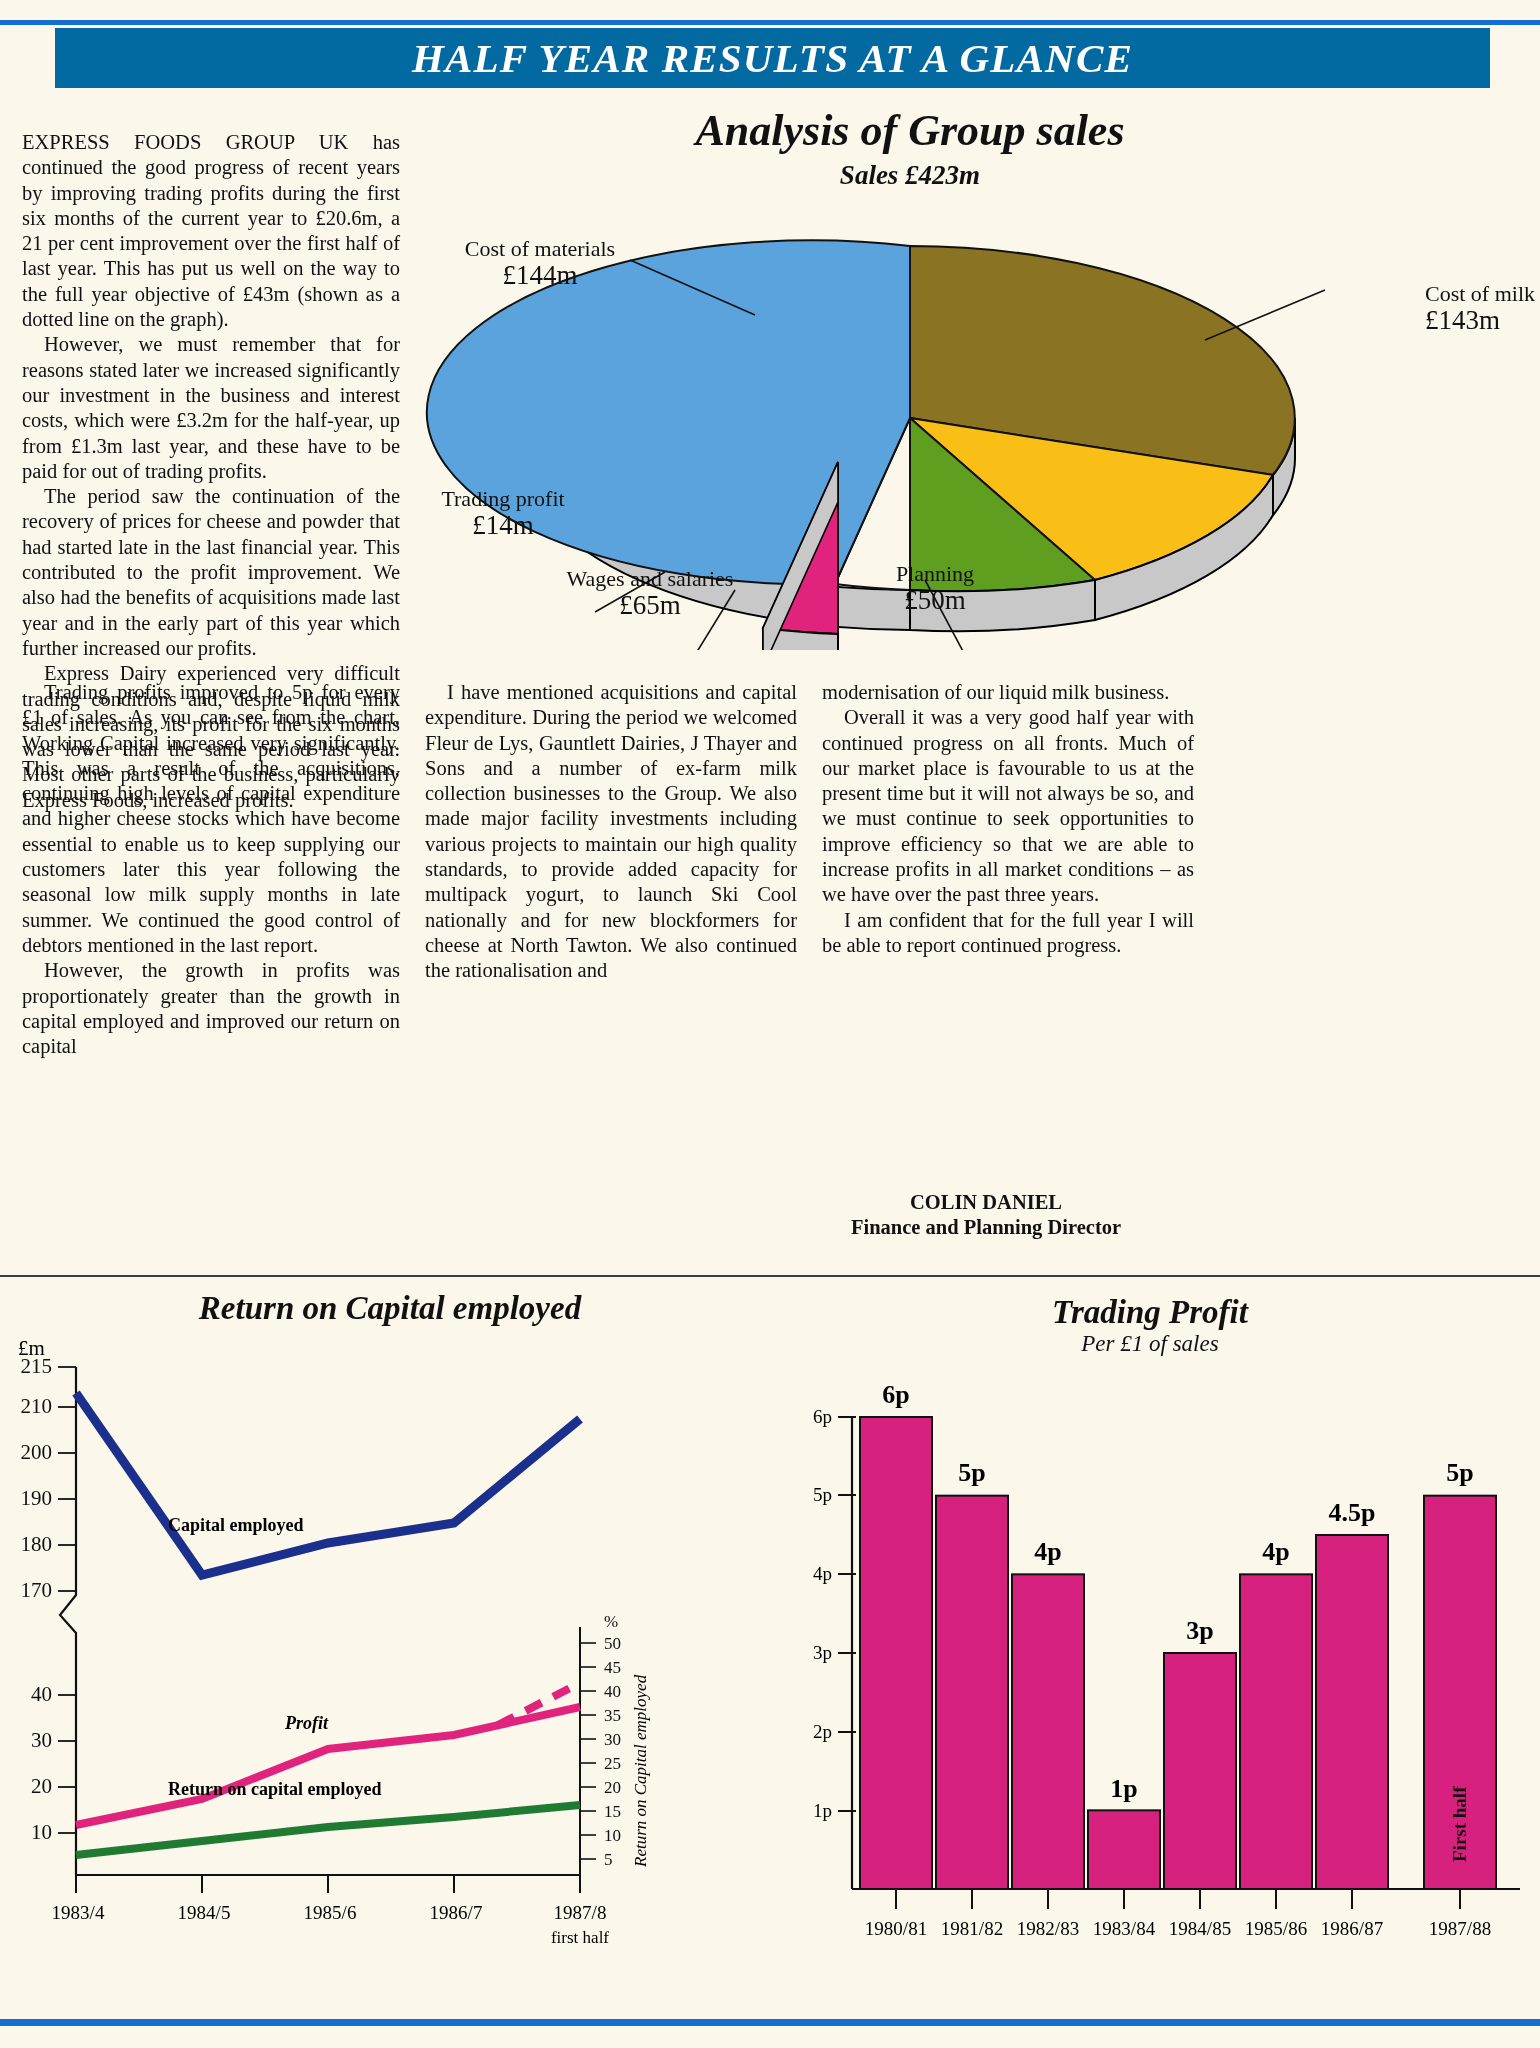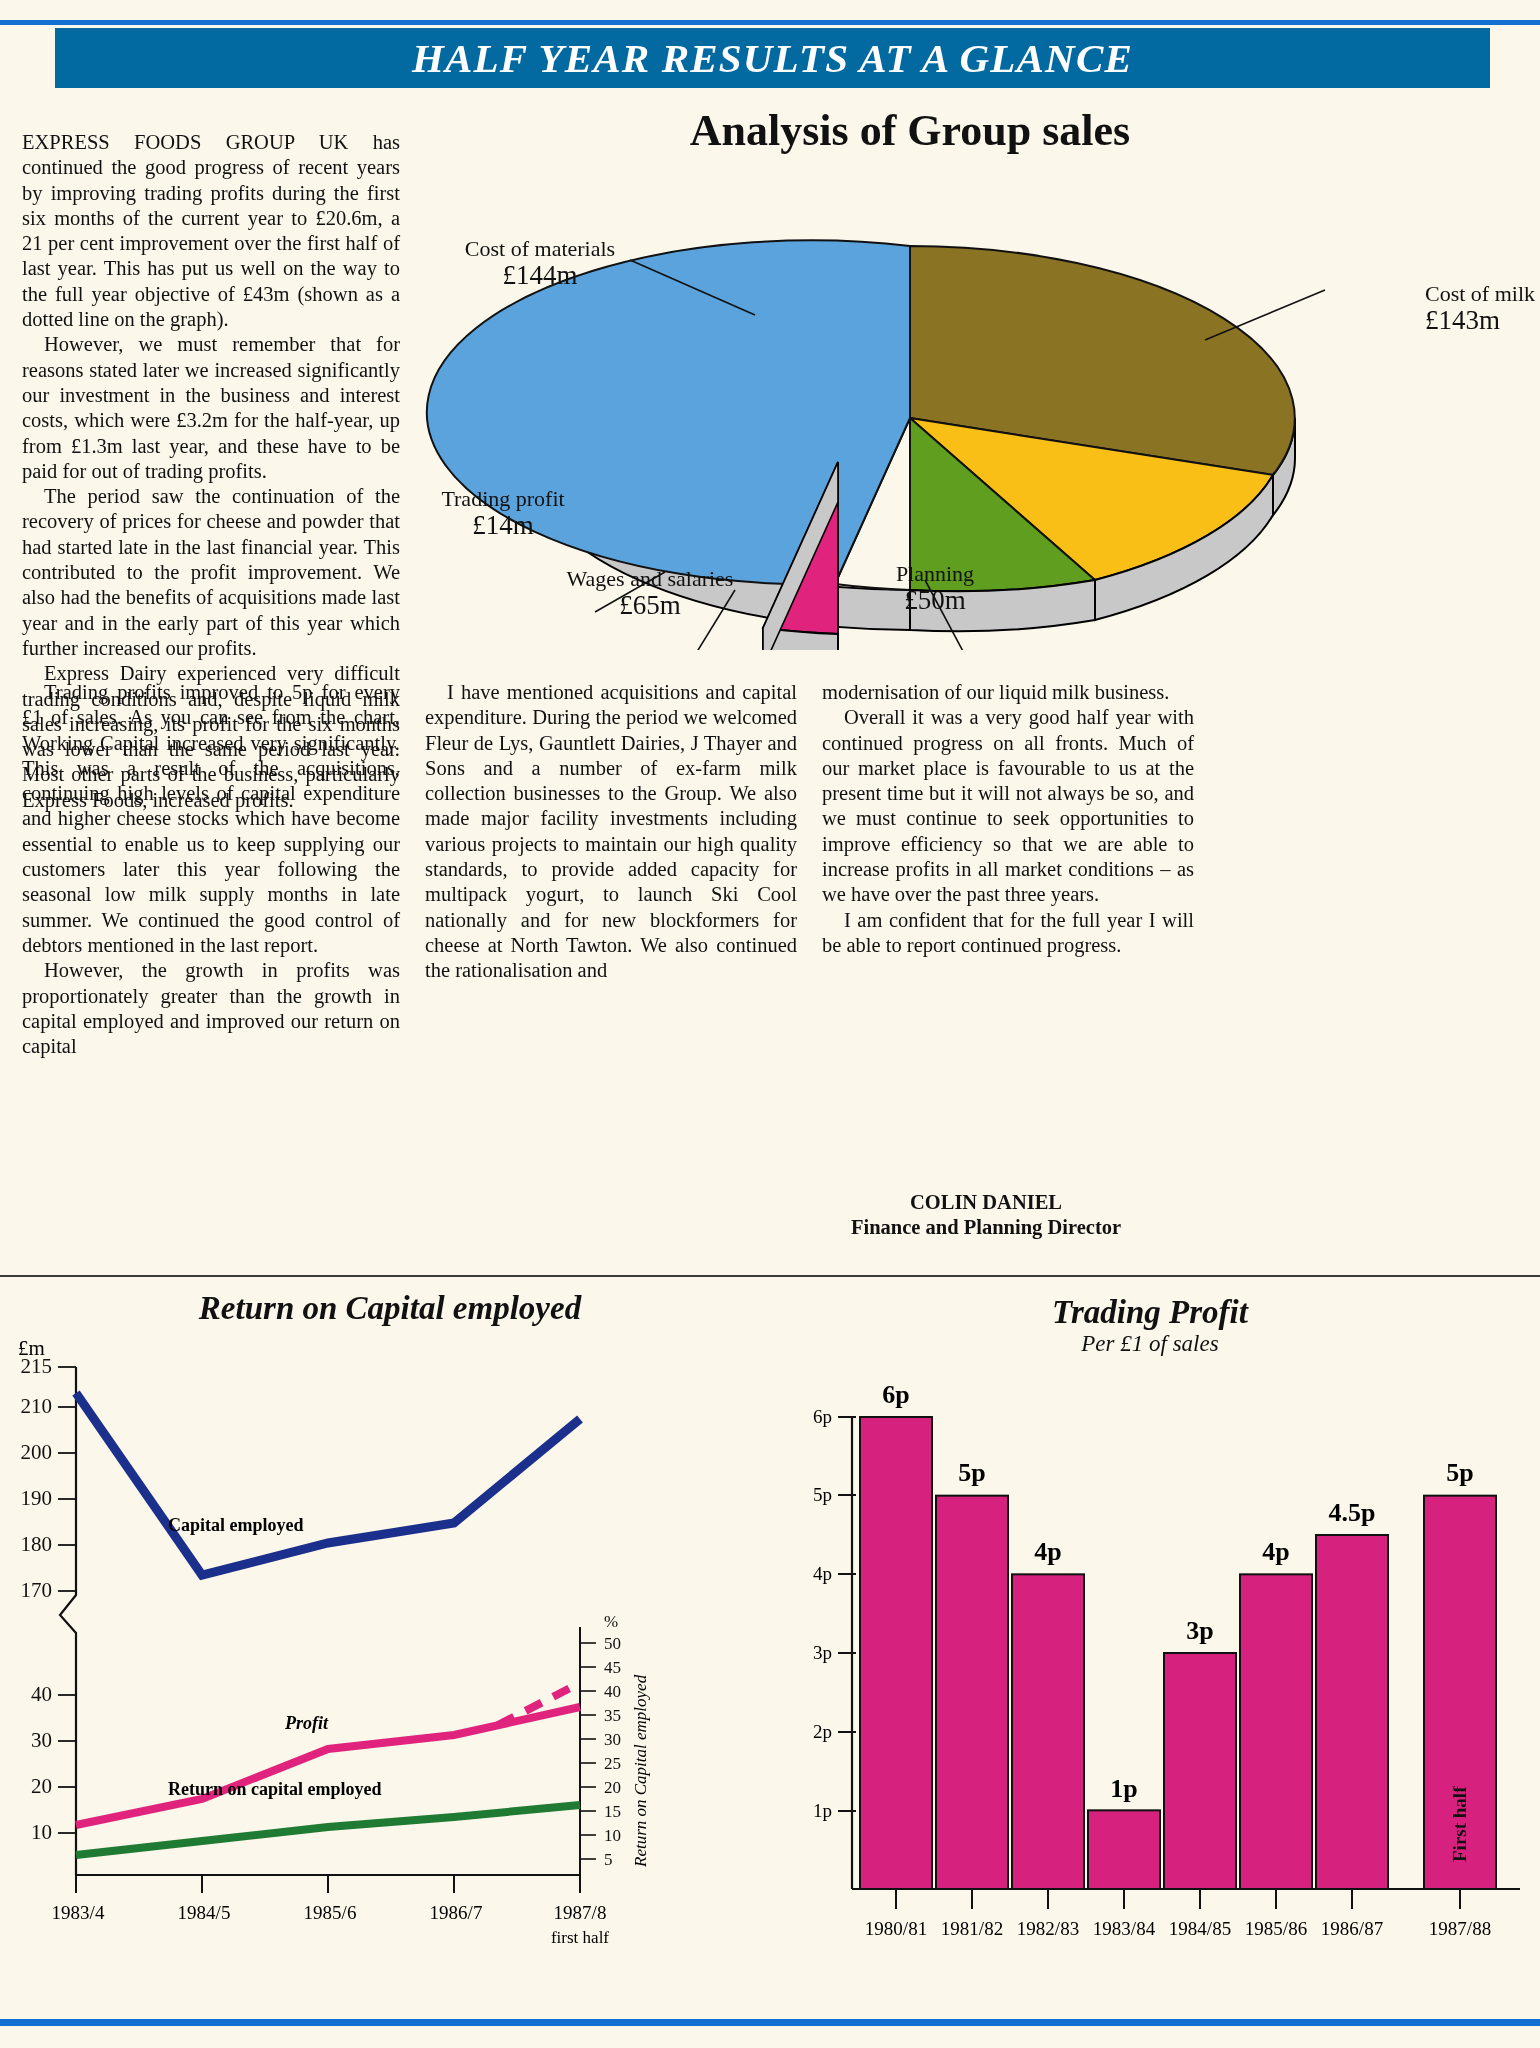--- a/index.html
+++ b/index.html
@@ -34,21 +34,21 @@
     font-size:20.5px;line-height:25.3px;text-align:justify;
     font-family:"Liberation Serif", serif;
   }
   .col-intro p{margin:0;text-indent:22px;}
   .col-intro p.first{text-indent:0;}
 
   
   .pie-area{position:absolute;left:405px;top:95px;width:1110px;height:560px;}
   .pie-title{
     position:absolute;left:0;top:10px;width:1010px;text-align:center;
-    font-size:44px;font-weight:bold;
+    font-size:44px;font-weight:bold;font-style:italic;
     font-family:"Liberation Serif", serif;
   }
   .pie-sub{
     position:absolute;left:0;top:65px;width:1010px;text-align:center;
     font-size:27px;font-weight:bold;font-style:italic;
     font-family:"Liberation Serif", serif;
   }
   .pie-svg{position:absolute;left:0;top:105px;}
 
   .pie-label{position:absolute;font-family:"Liberation Serif", serif;font-size:22px;line-height:27px;}
@@ -98,20 +98,21 @@
 
   <div class="col-intro">
     <p class="first">EXPRESS FOODS GROUP UK has continued the good progress of recent years by improving trading profits during the first six months of the current year to £20.6m, a 21 per cent improvement over the first half of last year. This has put us well on the way to the full year objective of £43m (shown as a dotted line on the graph).</p>
     <p>However, we must remember that for reasons stated later we increased significantly our investment in the business and interest costs, which were £3.2m for the half-year, up from £1.3m last year, and these have to be paid for out of trading profits.</p>
     <p>The period saw the continuation of the recovery of prices for cheese and powder that had started late in the last financial year. This contributed to the profit improvement. We also had the benefits of acquisitions made last year and in the early part of this year which further increased our profits.</p>
     <p>Express Dairy experienced very difficult trading conditions and, despite liquid milk sales increasing, its profit for the six months was lower than the same period last year. Most other parts of the business, particularly Express Foods, increased profits.</p>
   </div>
 
   <div class="pie-area">
     <div class="pie-title">Analysis of Group sales</div>
+    <div class="pie-sub">Sales £423m</div>
 
     <svg class="pie-svg" width="1010" height="450" viewBox="0 0 1010 450">
       <defs>
         <clipPath id="cutBelow">
             <rect x="0" y="215" width="1010" height="240"></rect>
           </clipPath>
       </defs>
 
       <path d="M 120 218 A 385 172 0 0 0 890 218 L 890 258 A 385 172 0 0 1 120 258 Z" fill="#c8c8c8" stroke="#000" stroke-width="2"></path>
 

